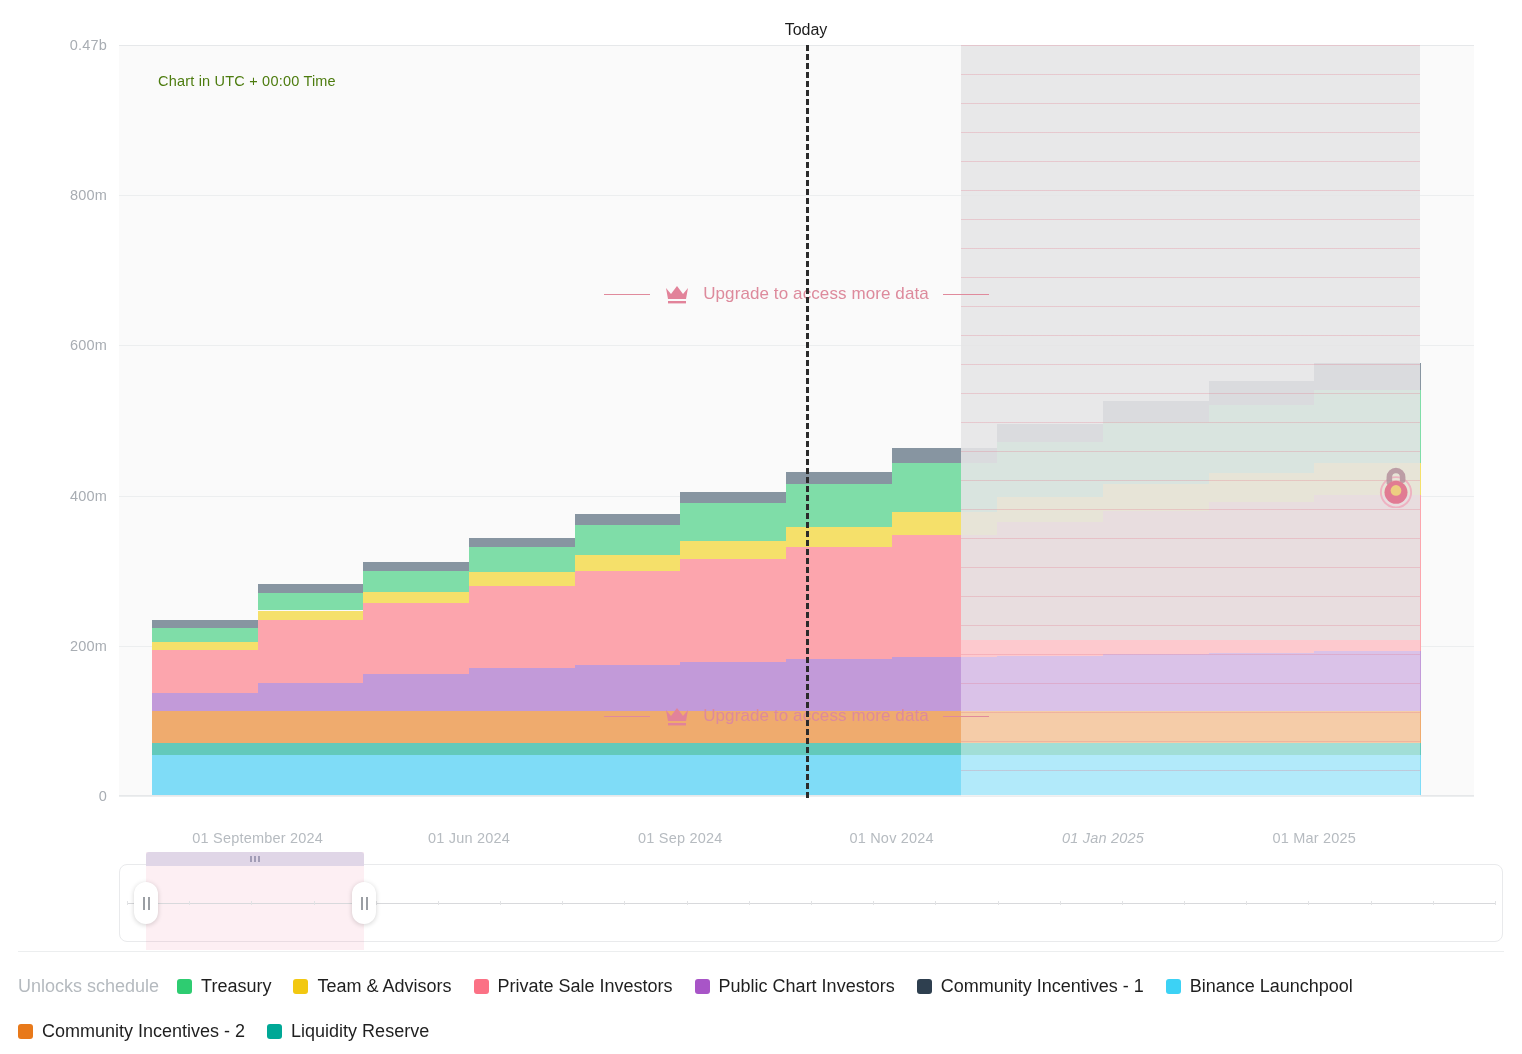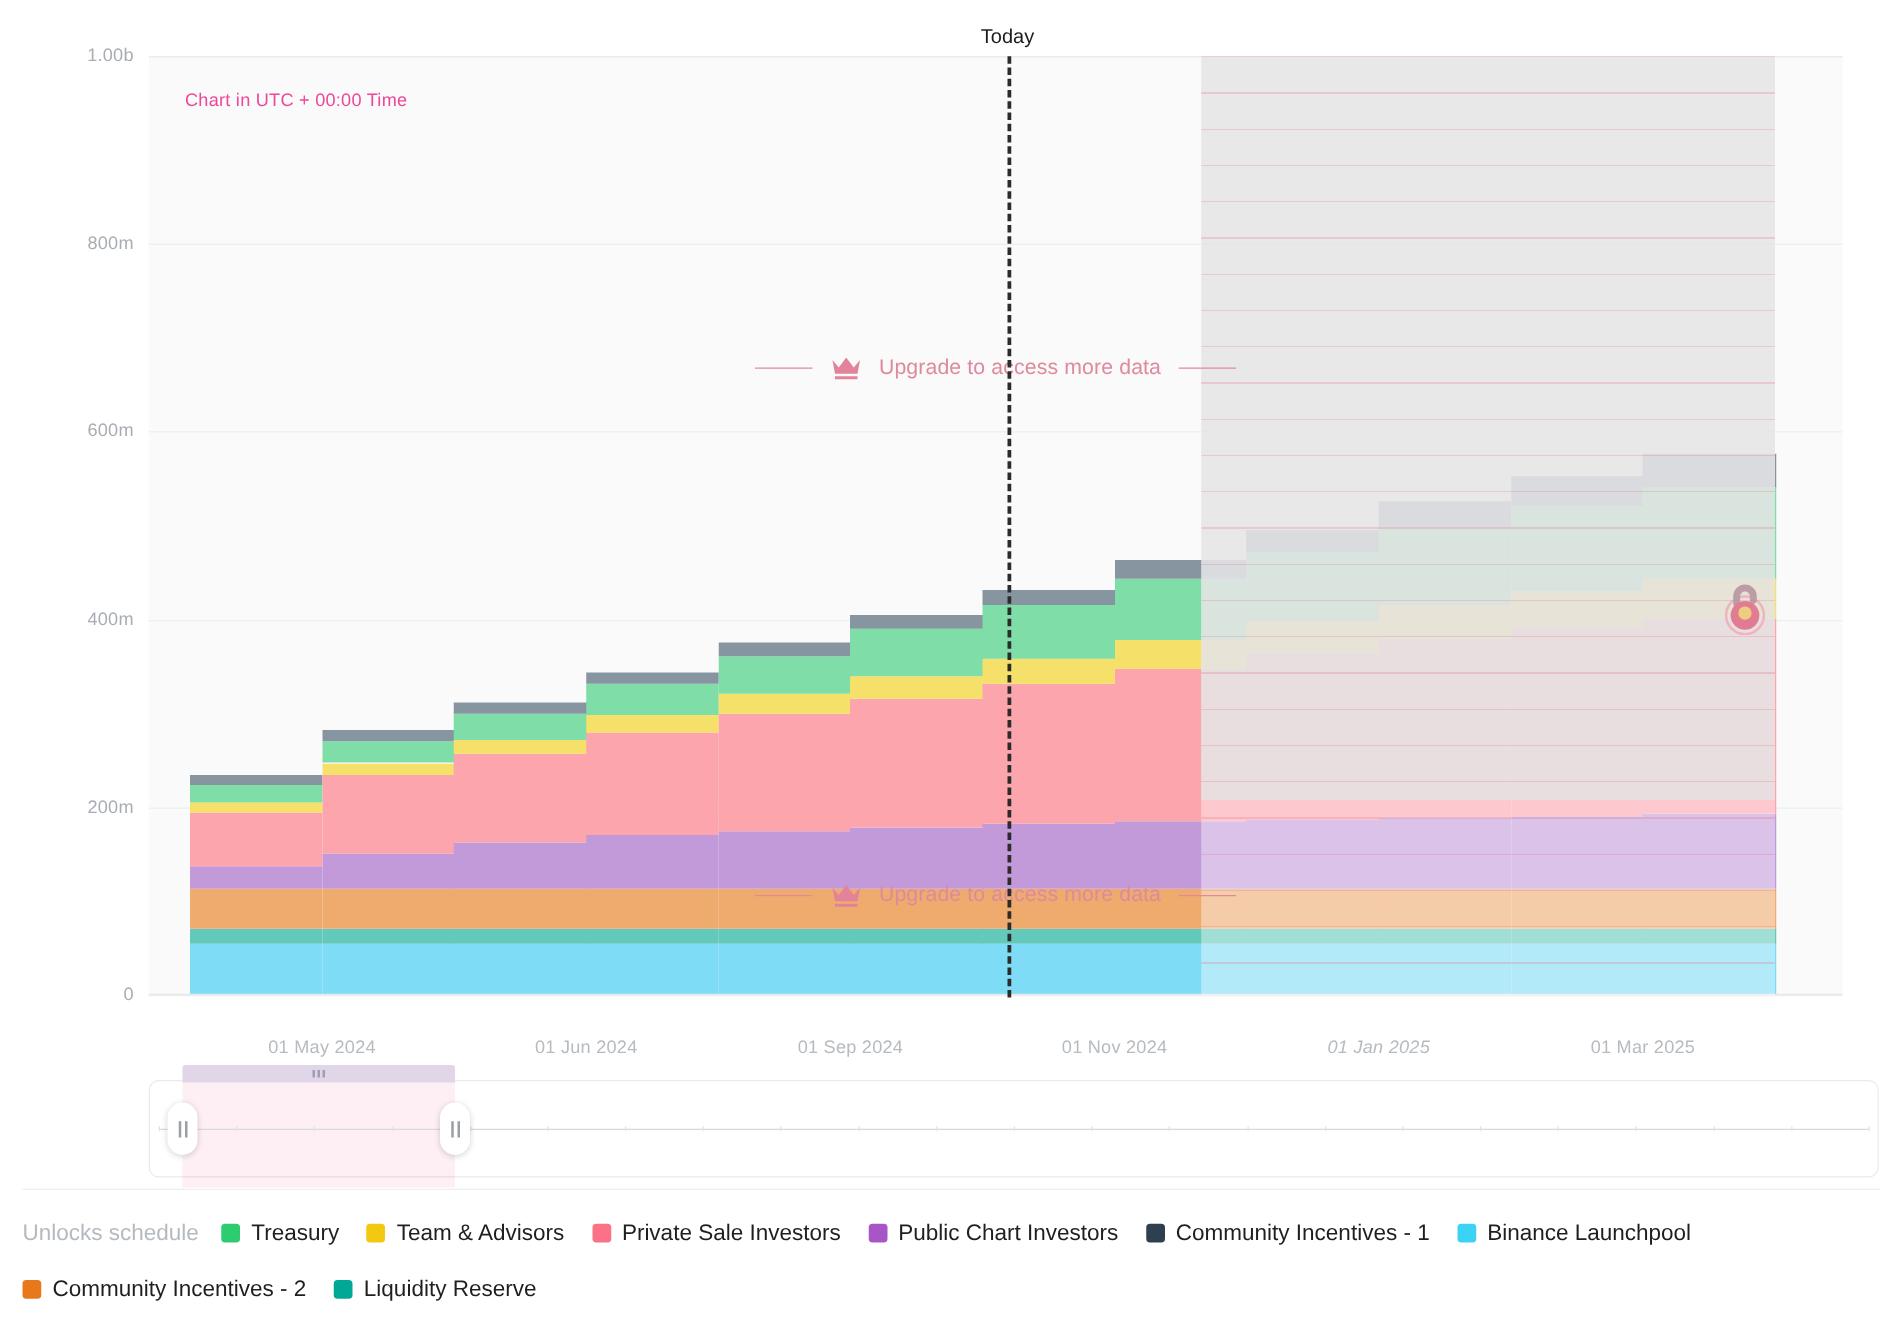--- a/index.html
+++ b/index.html
@@ -41,22 +41,22 @@
 
   
   .xtick {
     position: absolute; top: 830px;
     font-size: 14.5px; color: #b6bbc0;
     transform: translateX(-50%); white-space: nowrap; letter-spacing: .2px;
   }
 
   
   .chart-note {
-    position: absolute; left: 148px; top: 73px;
-    font-size: 14.5px; color: #ec4899; letter-spacing: .2px;
+    position: absolute; left: 158px; top: 73px;
+    font-size: 14.5px; color: #4d7c0f; letter-spacing: .2px;
   }
 
   
   .seg { position: absolute; }
 
   
   .today-line {
     position: absolute;
     width: 0; border-left: 3px dashed #2b2b2b;
     left: 806px; top: 45px; height: 753px;
@@ -352,24 +352,24 @@
       <circle cx="17" cy="23.5" r="4.4" fill="#efc96a"></circle>
     </svg>
   </div>
 
   <div id="yticks">
       <div class="ytick" style="top: 796px; right: 1415px; transform: translateY(-50%);">0</div>
       <div class="ytick" style="top: 645.8px; right: 1415px; transform: translateY(-50%);">200m</div>
       <div class="ytick" style="top: 495.6px; right: 1415px; transform: translateY(-50%);">400m</div>
       <div class="ytick" style="top: 345.4px; right: 1415px; transform: translateY(-50%);">600m</div>
       <div class="ytick" style="top: 195.2px; right: 1415px; transform: translateY(-50%);">800m</div>
-      <div class="ytick" style="top: 45px; right: 1415px; transform: translateY(-50%);">1.00b</div>
+      <div class="ytick" style="top: 45px; right: 1415px; transform: translateY(-50%);">0.47b</div>
     </div>
   <div id="xticks">
-      <div class="xtick" style="left: 257.667px;">01 May 2024</div>
+      <div class="xtick" style="left: 257.667px;">01 September 2024</div>
       <div class="xtick" style="left: 469px;">01 Jun 2024</div>
       <div class="xtick" style="left: 680.333px;">01 Sep 2024</div>
       <div class="xtick" style="left: 891.667px;">01 Nov 2024</div>
       <div class="xtick" style="left: 1103px; font-style: italic;">01 Jan 2025</div>
       <div class="xtick" style="left: 1314.33px;">01 Mar 2025</div>
     </div>
 
   <div class="brush-wrap">
     <div class="brush-box"></div>
     <div class="brush-selection-top">

